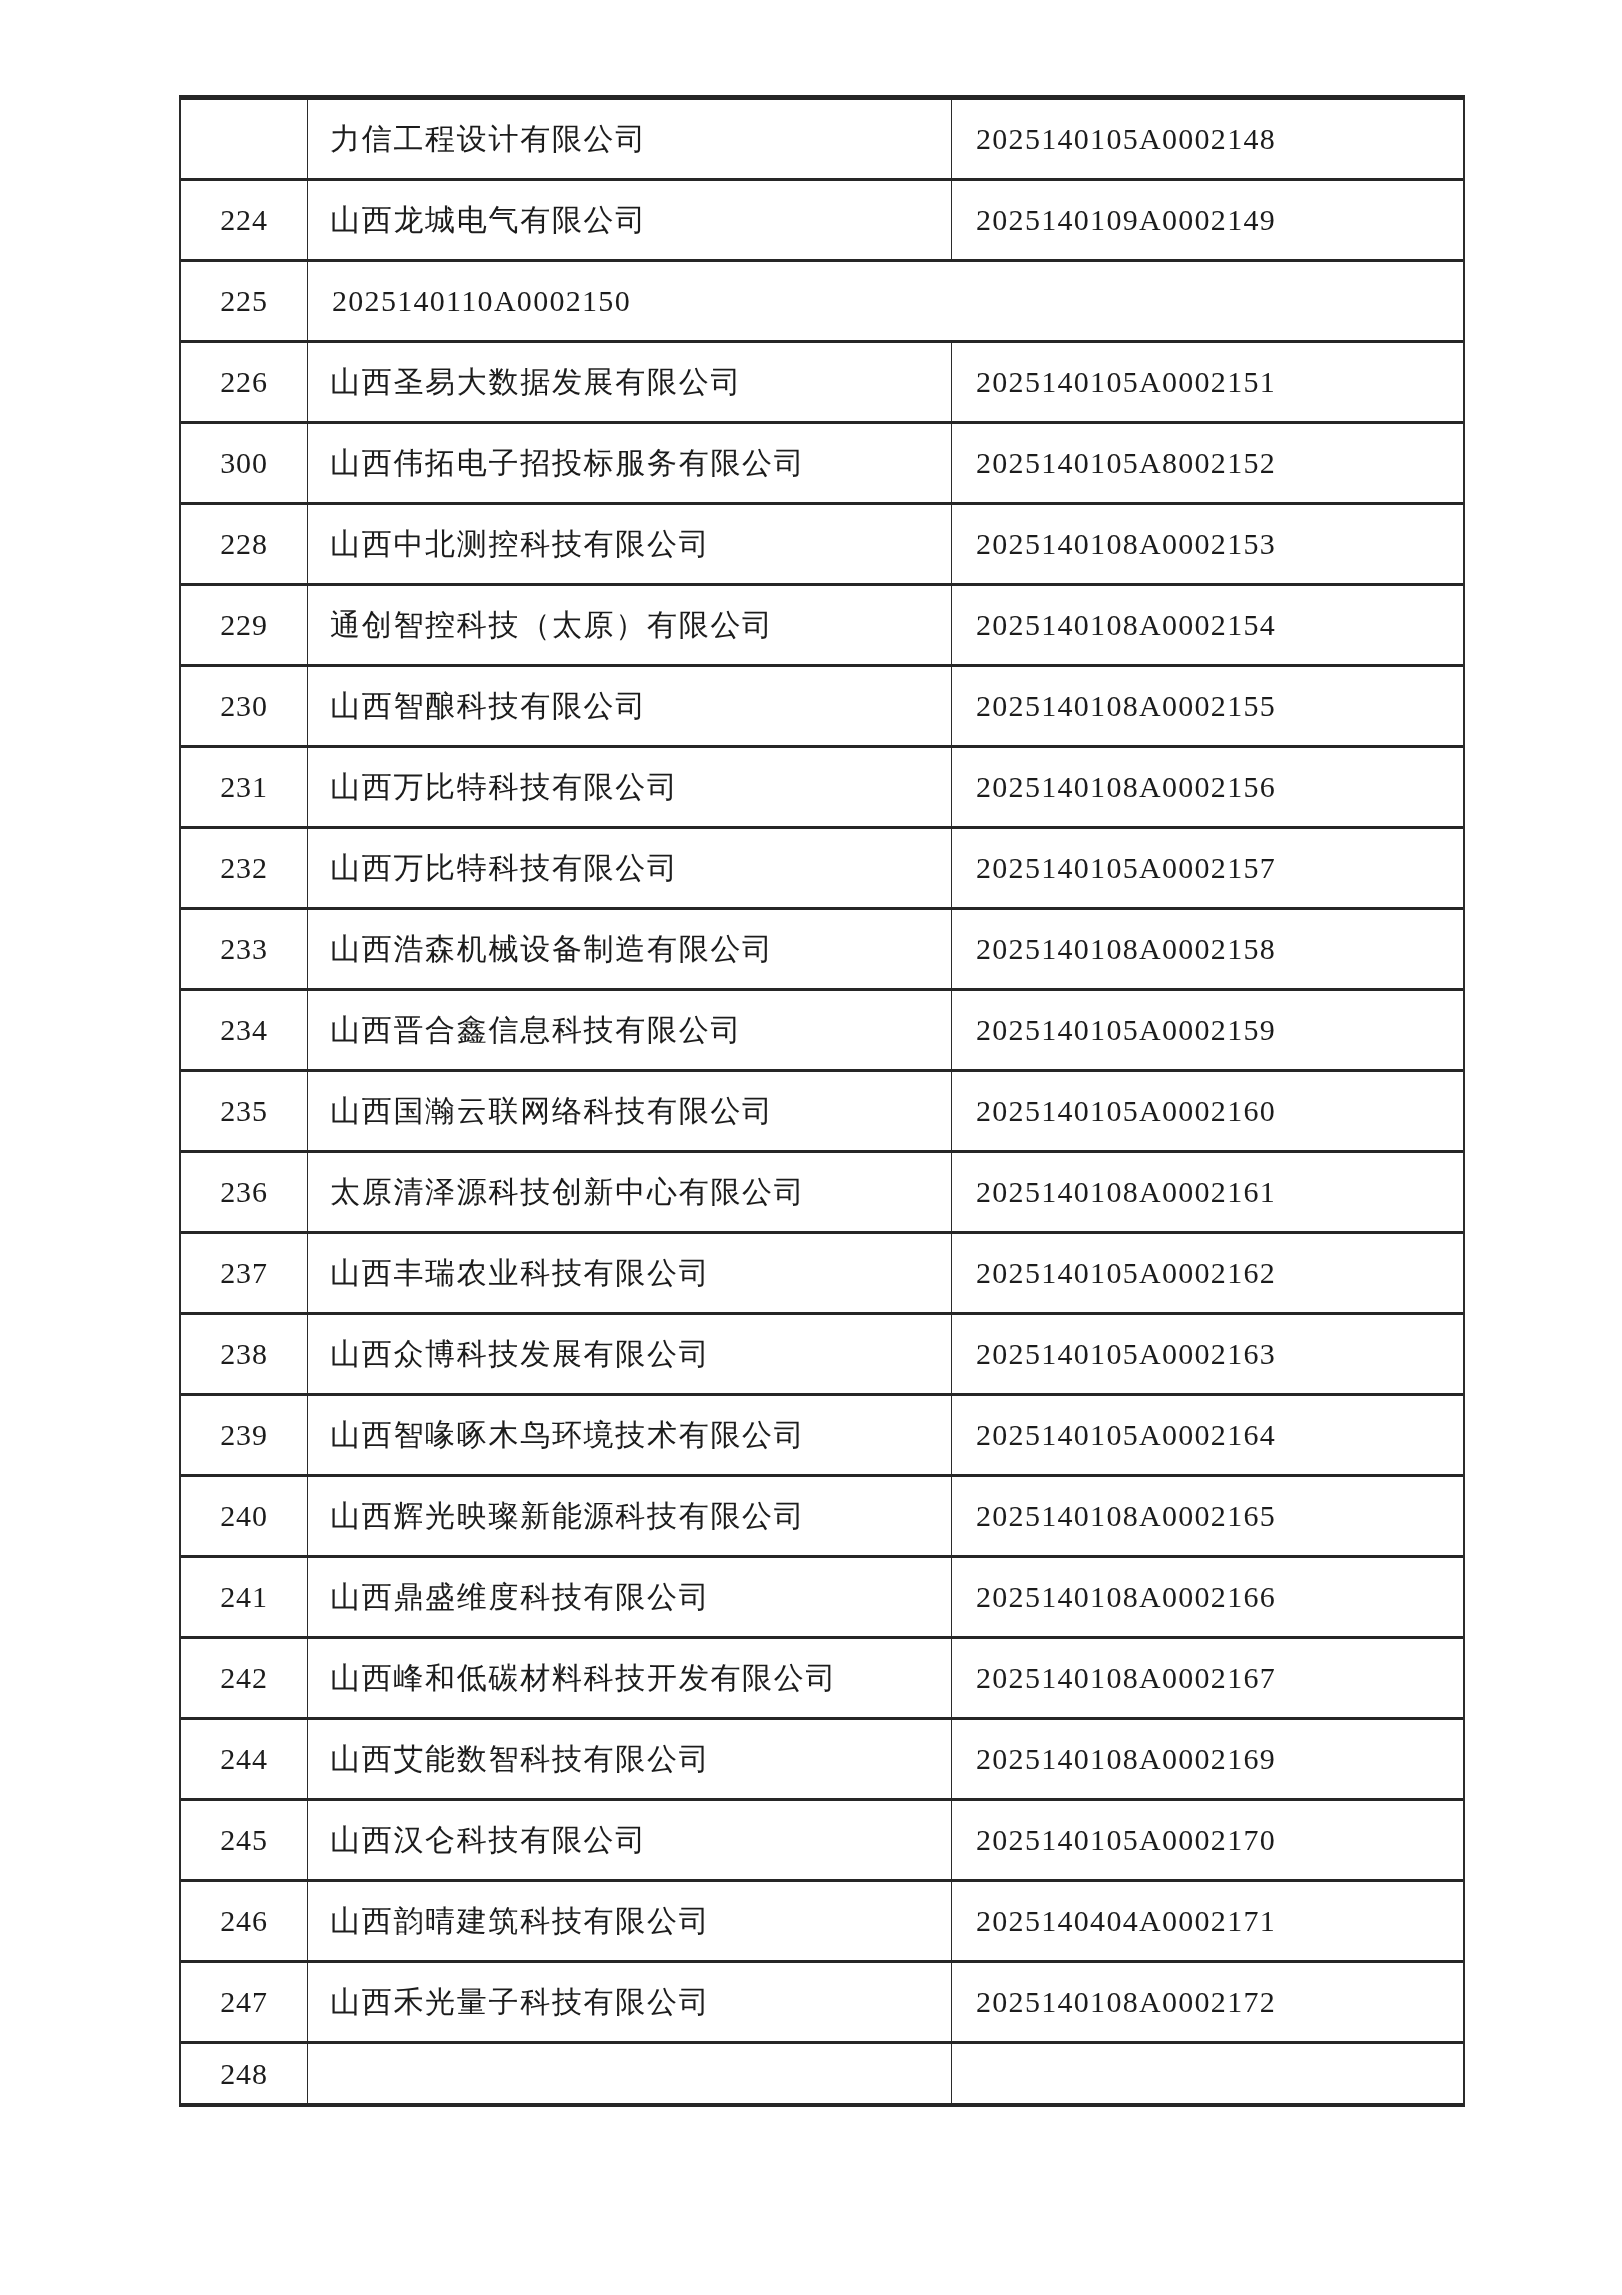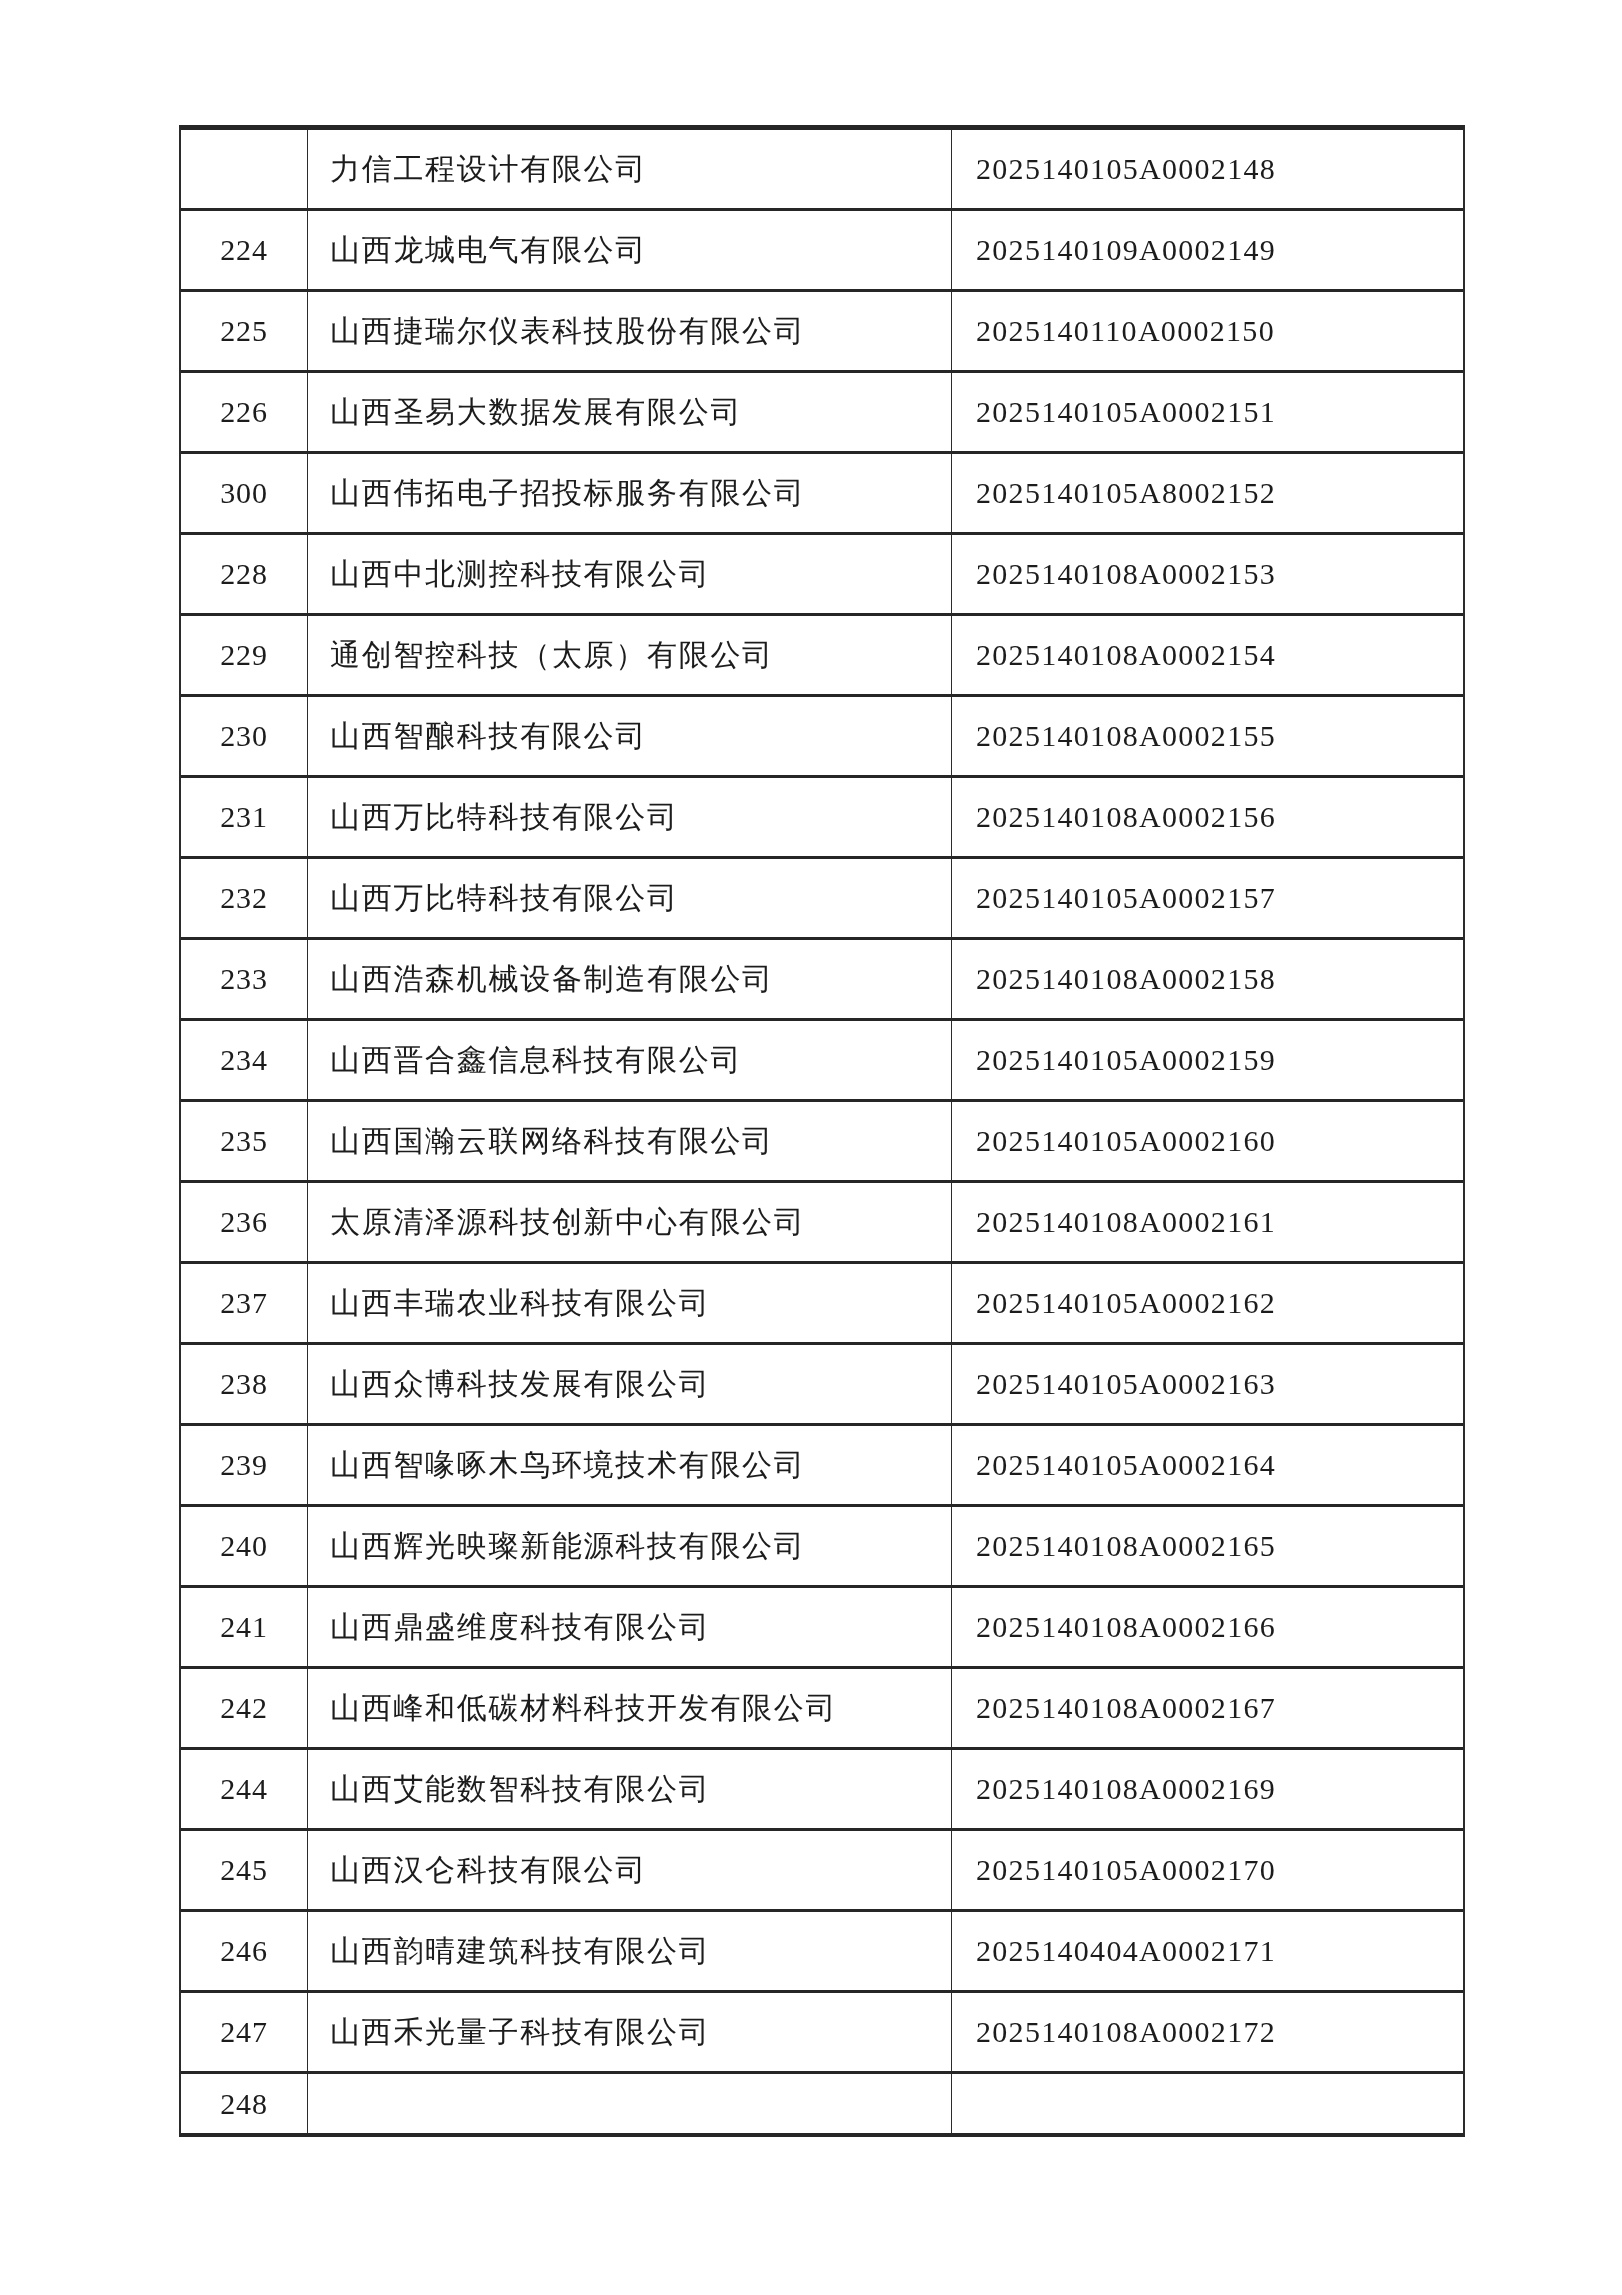--- a/index.html
+++ b/index.html
@@ -20,21 +20,20 @@
     position: absolute;
     left: 179px;
     top: 95px;
     width: 1286px;
     border-top: 5px solid #262626;
     border-bottom: 4.2px solid #262626;
     border-left: 2.5px solid #2b2b2b;
     border-right: 2.5px solid #2b2b2b;
     box-sizing: border-box;
     background: #ffffff;
-    margin-top: 30px;
   }
   .row {
     display: flex;
     height: 78px;
     border-bottom: 3.4px solid #262626;
   }
   .row.last {
     height: 59px;
     border-bottom: none;
   }
@@ -90,23 +89,20 @@
       <span>山西龙城电气有限公司</span>
     </div>
     <div class="cell cert">
       <span>2025140109A0002149</span>
     </div>
   </div>
       <div class="row">
     <div class="cell num">
       <span>225</span>
     </div>
-    <div class="cell name">
-      <span>山西捷瑞尔仪表科技股份有限公司</span>
-    </div>
     <div class="cell cert">
       <span>2025140110A0002150</span>
     </div>
   </div>
       <div class="row">
     <div class="cell num">
       <span>226</span>
     </div>
     <div class="cell name">
       <span>山西圣易大数据发展有限公司</span>

